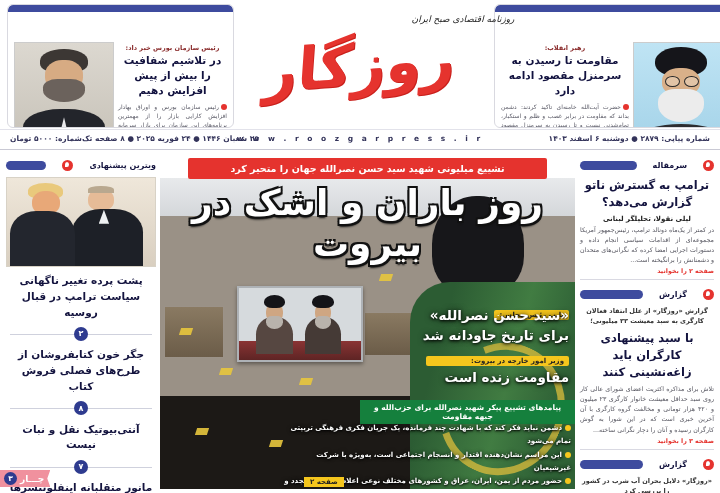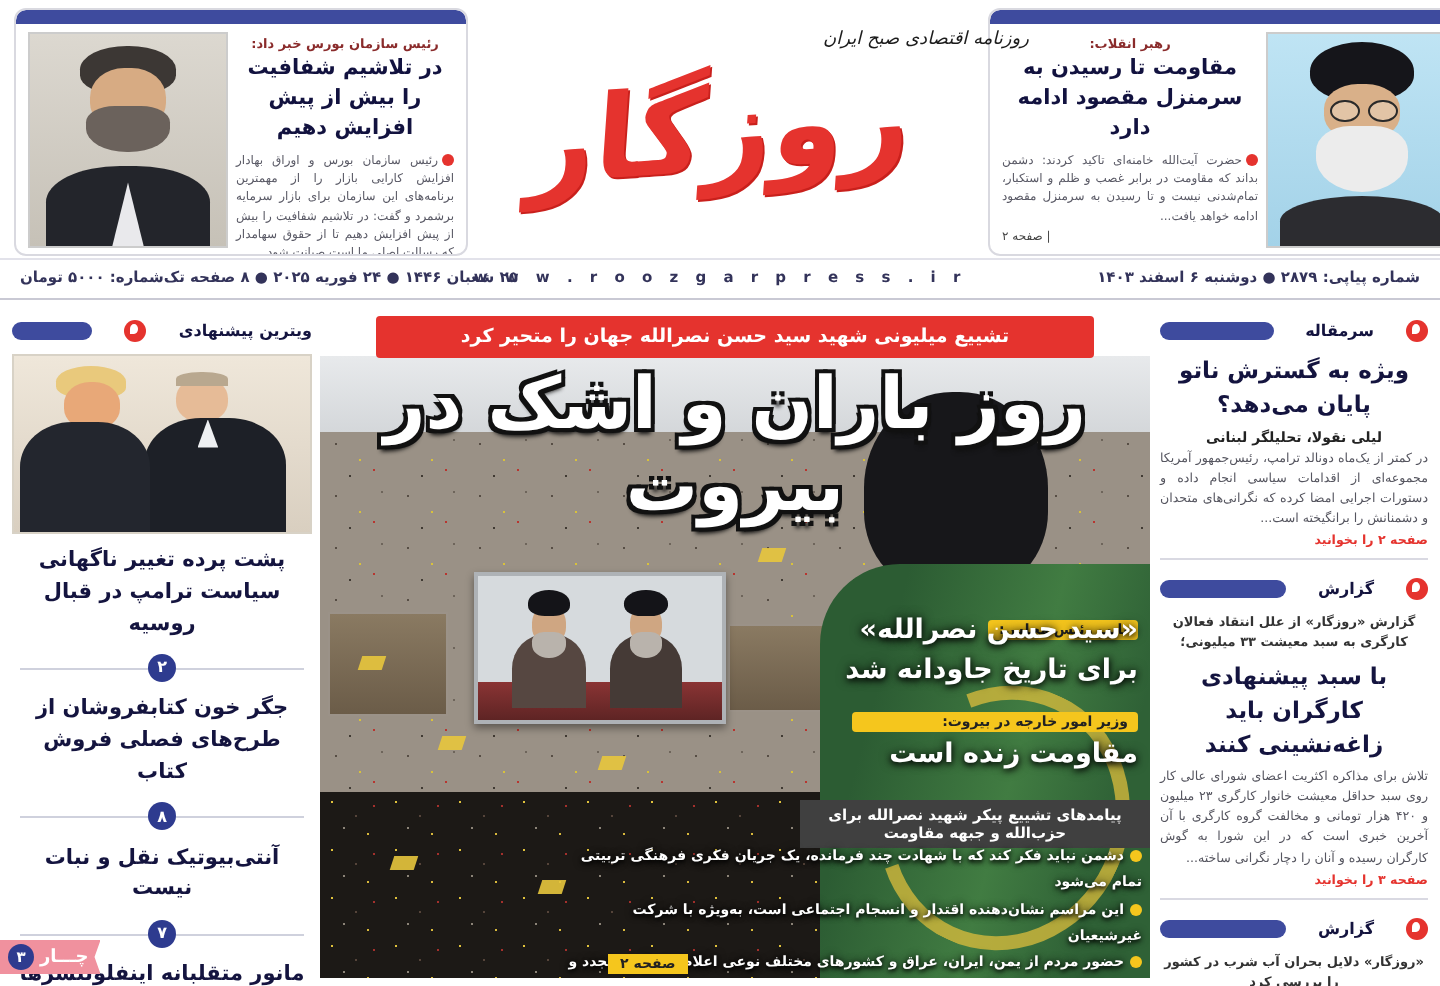--- a/index.html
+++ b/index.html
@@ -2,21 +2,21 @@
 <html lang="fa"><head>
 <meta charset="utf-8">
 <style>
   html,body{margin:0;padding:0;background:#fff;}
   .page{position:relative;width:720px;height:493px;background:#fff;overflow:hidden;
         font-family:"DejaVu Sans",sans-serif;direction:rtl;}
   
   .tbox{position:absolute;top:4px;height:124px;background:#fff;border:1px solid #d9d9e0;
         border-radius:6px;box-sizing:border-box;overflow:hidden;}
   .tbox .bluecap{height:7px;background:#3e4b9e;border-radius:5px 5px 0 0;}
-  .tbox-inner{display:flex;gap:4px;padding:4px 6px;}
+  .tbox-inner{display:flex;gap:4px;padding:4px 6px;margin-top:26px;}
   .tcol{flex:1;min-width:0;}
   .kicker{font-size:6.5px;font-weight:bold;color:#8a2b2b;text-align:center;margin:2px 0 1px;}
   .btitle{font-size:10.5px;font-weight:bold;color:#12123f;text-align:center;line-height:1.45;margin:0 0 3px;}
   .bbody{font-size:6px;color:#5a5a66;text-align:justify;line-height:1.55;}
   .bpage{font-size:6px;color:#444;margin-top:2px;text-align:left;}
   .red-dot{display:inline-block;width:6px;height:6px;border-radius:50%;background:#e5332e;
            vertical-align:middle;margin-left:2px;}
   
   .portrait{position:relative;flex:0 0 auto;border:1px solid #ccc;overflow:hidden;}
   .p-bourse{width:98px;height:106px;background:linear-gradient(#dcd8d0,#c6c1b7);}
@@ -119,21 +119,21 @@
             border-radius:50%;border-left-color:transparent;transform:rotate(25deg);}
   .headline{position:absolute;left:0;top:24px;width:100%;text-align:center;z-index:4;
             font-size:36px;font-weight:bold;color:#fff;letter-spacing:-1px;
             text-shadow:-2px -2px 0 #111,2px -2px 0 #111,-2px 2px 0 #111,2px 2px 0 #111,0 3px 2px #111;}
   .q-label{position:absolute;right:6px;background:#f5c61d;color:#222;font-size:7px;font-weight:bold;
            padding:1px 5px;border-radius:2px;z-index:5;}
   .q-text{position:absolute;right:6px;color:#fff;font-size:13.5px;font-weight:bold;text-align:right;
           line-height:1.45;z-index:5;text-shadow:0 1px 3px #000,0 0 6px rgba(0,0,0,.8);}
   .ql1{top:132px;}.qt1{top:128px;width:170px;}
   .ql2{top:178px;padding-left:45px;}.qt2{top:190px;margin-left:20px;}
-  .sub-bar{position:absolute;right:0;top:222px;width:175px;background:#404040;color:#fff;
+  .sub-bar{position:absolute;right:0;top:222px;width:215px;background:#15803d;color:#fff;
            font-size:7.5px;font-weight:bold;text-align:center;padding:3px 4px;z-index:5;box-sizing:border-box;}
   .bullets{position:absolute;right:4px;top:244px;width:290px;z-index:5;}
   .bullets div{color:#fff;font-size:7px;font-weight:bold;text-align:right;line-height:1.9;
                text-shadow:0 1px 2px #000,0 0 4px rgba(0,0,0,.9);}
   .bullets div::before{content:"";display:inline-block;width:6px;height:6px;border-radius:50%;
                background:#f5c61d;margin-left:3px;vertical-align:middle;}
   .lead-page-tag{position:absolute;left:144px;bottom:2px;background:#f5c61d;color:#222;
                  font-size:7px;font-weight:bold;padding:1px 6px;z-index:6;}
   
   .rightcol{position:absolute;left:580px;top:158px;width:134px;}
@@ -283,21 +283,21 @@
   </div>
 
   <div class="rightcol">
 
     <div class="sec">
       <div class="colhdr">
         <span class="hdr-ico"></span>
         <span class="hdr-lbl">سرمقاله</span>
         <div class="hdr-bar"></div>
       </div>
-      <div class="sec-title">ویژه به گسترش ناتو پایان می‌دهد؟</div>
+      <div class="sec-title">ترامپ به گسترش ناتو گزارش می‌دهد؟</div>
       <div class="sec-byline">لیلی نقولا، تحلیلگر لبنانی</div>
       <div class="sec-body">در کمتر از یک‌ماه دونالد ترامپ، رئیس‌جمهور آمریکا مجموعه‌ای از اقدامات سیاسی انجام داده و دستورات اجرایی امضا کرده که نگرانی‌های متحدان و دشمنانش را برانگیخته است...</div>
       <div class="sec-link">صفحه ۲ را بخوانید</div>
       <div class="sec-sep"></div>
     </div>
 
     <div class="sec">
       <div class="colhdr">
         <span class="hdr-ico"></span>
         <span class="hdr-lbl">گزارش</span>

